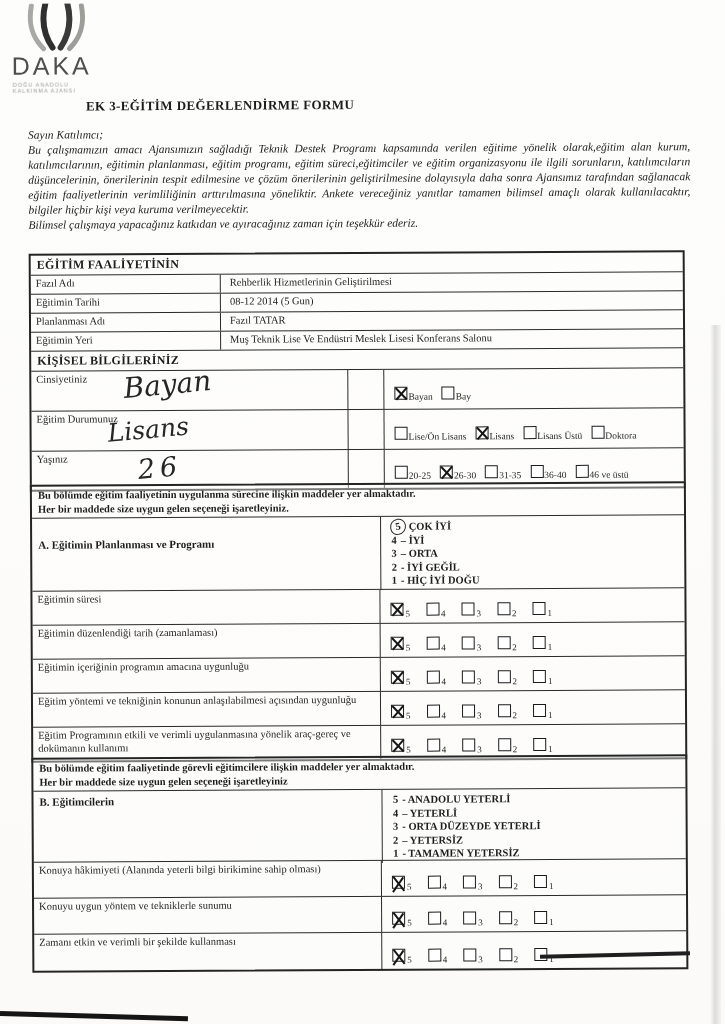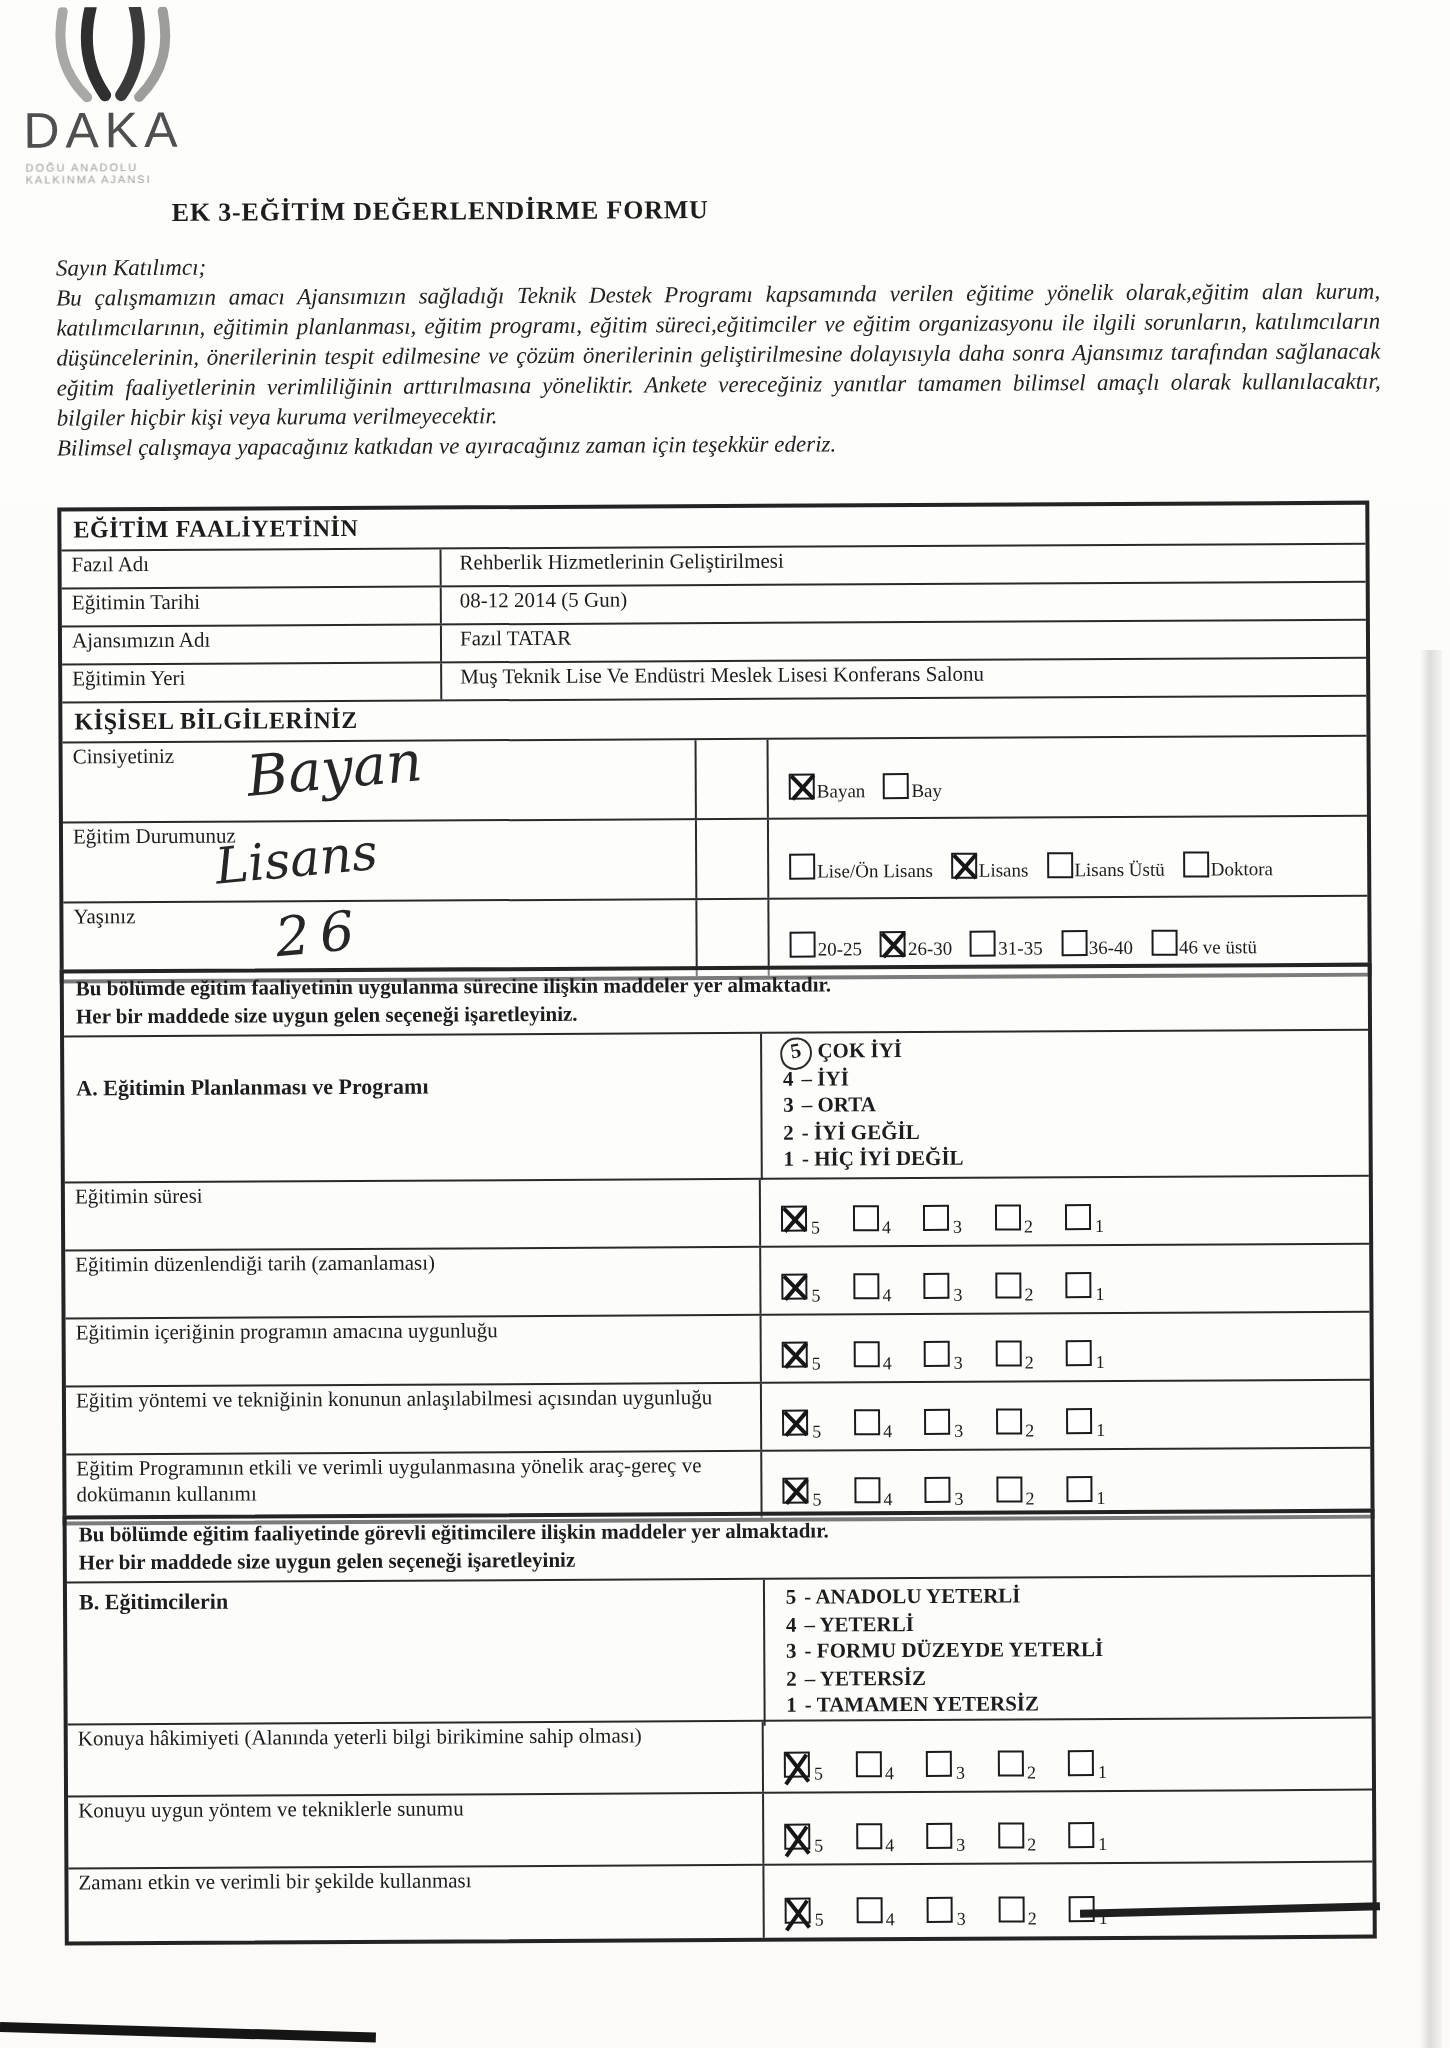--- a/index.html
+++ b/index.html
@@ -111,21 +111,21 @@
 
     <div class="t1-row">
       <div class="t1-label">Fazıl Adı</div>
       <div class="t1-value">Rehberlik Hizmetlerinin Geliştirilmesi</div>
     </div>
     <div class="t1-row">
       <div class="t1-label">Eğitimin Tarihi</div>
       <div class="t1-value">08-12 2014  (5 Gun)</div>
     </div>
     <div class="t1-row">
-      <div class="t1-label">Ajansımızın Adı</div>
+      <div class="t1-label">Planlanması Adı</div>
       <div class="t1-value">Fazıl TATAR</div>
     </div>
     <div class="t1-row">
       <div class="t1-label">Eğitimin Yeri</div>
       <div class="t1-value">Muş Teknik Lise Ve Endüstri Meslek  Lisesi Konferans Salonu</div>
     </div>
 
     <div class="hdr-band">KİŞİSEL BİLGİLERİNİZ</div>
 
     <div class="p-row" style="height:39px;">
@@ -186,21 +186,21 @@
       <div>Bu bölümde eğitim faaliyetinin uygulanma sürecine ilişkin maddeler yer almaktadır.</div>
       <div>Her bir maddede size uygun gelen seçeneği işaretleyiniz.</div>
     </div>
     <div class="s-head" style="height:72px;">
       <div class="s-title-a">A. Eğitimin Planlanması ve Programı</div>
       <div class="legend">
         <div><span class="legend-num circled">5</span><span class="sep"> </span><span>ÇOK İYİ</span></div>
         <div><span class="legend-num">4</span><span class="sep"> – </span><span>İYİ</span></div>
         <div><span class="legend-num">3</span><span class="sep"> – </span><span>ORTA</span></div>
         <div><span class="legend-num">2</span><span class="sep"> - </span><span>İYİ GEĞİL</span></div>
-        <div><span class="legend-num">1</span><span class="sep"> - </span><span>HİÇ İYİ DEĞİL</span></div>
+        <div><span class="legend-num">1</span><span class="sep"> - </span><span>HİÇ İYİ DOĞU</span></div>
       </div>
     </div>
 
     <div class="s-row" style="height:33px;">
       <div class="s-label">Eğitimin süresi</div>
       <div class="s-checks">
         <span class="cb checked"></span>
             <span class="cb-num">5</span>
         <span class="cb"></span>
             <span class="cb-num">4</span>
@@ -277,21 +277,21 @@
   <div class="tbl sec-b" style="top:756px;">
     <div class="intro-band">
       <div>Bu bölümde eğitim faaliyetinde görevli eğitimcilere ilişkin maddeler yer almaktadır.</div>
       <div>Her bir maddede size uygun gelen seçeneği işaretleyiniz</div>
     </div>
     <div class="s-head" style="height:70px;">
       <div class="s-title-b">B. Eğitimcilerin</div>
       <div class="legend">
         <div><span class="legend-num">5</span><span class="sep"> - </span><span>ANADOLU YETERLİ</span></div>
         <div><span class="legend-num">4</span><span class="sep"> – </span><span>YETERLİ</span></div>
-        <div><span class="legend-num">3</span><span class="sep"> - </span><span>FORMU DÜZEYDE YETERLİ</span></div>
+        <div><span class="legend-num">3</span><span class="sep"> - </span><span>ORTA DÜZEYDE YETERLİ</span></div>
         <div><span class="legend-num">2</span><span class="sep"> – </span><span>YETERSİZ</span></div>
         <div><span class="legend-num">1</span><span class="sep"> - </span><span>TAMAMEN YETERSİZ</span></div>
       </div>
     </div>
 
     <div class="s-row" style="height:35px;">
       <div class="s-label">Konuya hâkimiyeti (Alanında yeterli bilgi birikimine sahip olması)</div>
       <div class="s-checks">
         <span class="cb checked"></span>
             <span class="cb-num">5</span>

